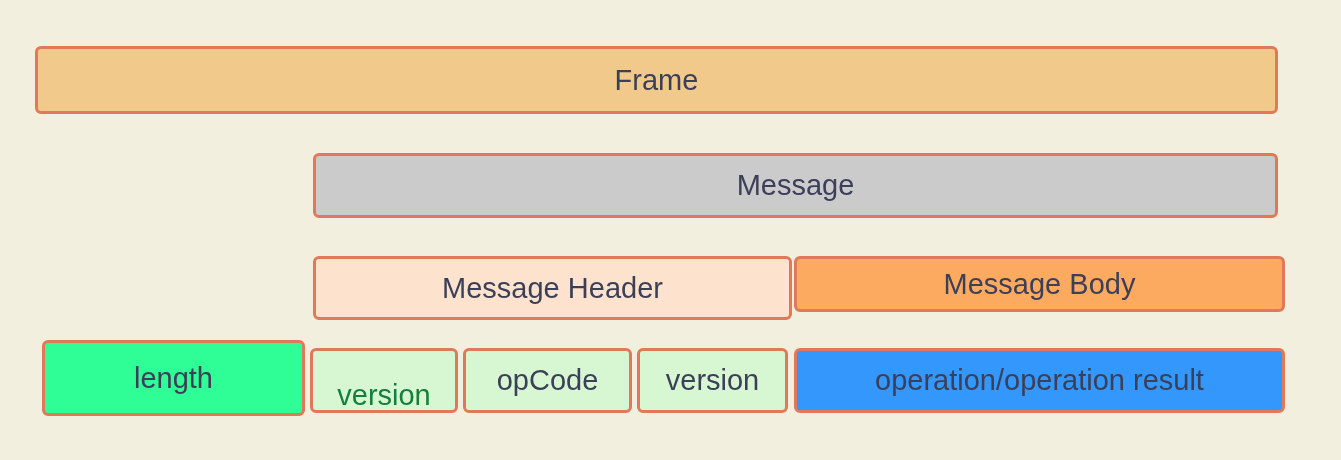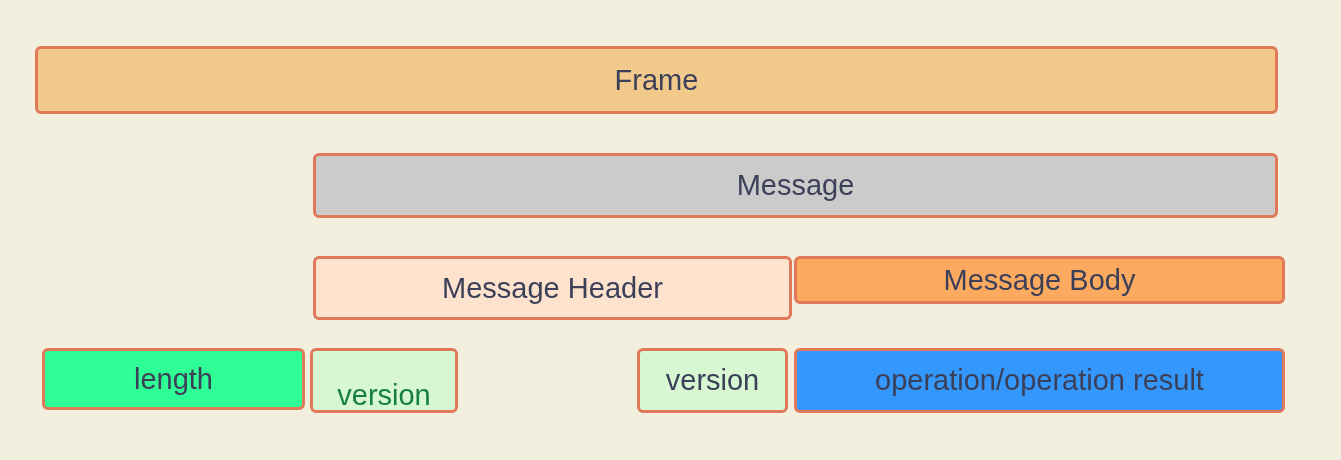--- a/index.html
+++ b/index.html
@@ -23,22 +23,22 @@
   .box-label {
     font-size: 29px;
     line-height: 1;
     color: #3c3f58;
     white-space: nowrap;
   }
   
   #frame-box     { left: 35px;  top: 46px;  width: 1243px; height: 68px; }
   #message-box   { left: 313px; top: 153px; width: 965px;  height: 65px; }
   #msg-header-box{ left: 313px; top: 256px; width: 479px;  height: 64px; }
-  #msg-body-box  { left: 794px; top: 256px; width: 491px;  height: 48px; }
-  #length-box    { left: 42px;  top: 348px; width: 263px;  height: 62px; align-items: center; }
+  #msg-body-box  { left: 794px; top: 256px; width: 491px;  height: 56px; }
+  #length-box    { left: 42px;  top: 340px; width: 263px;  height: 76px; align-items: center; }
   #version-box   { left: 310px; top: 348px; width: 148px;  height: 65px; }
   #opcode-box    { left: 463px; top: 348px; width: 169px;  height: 65px; }
   #streamid-box  { left: 637px; top: 348px; width: 151px;  height: 65px; }
   #operation-box { left: 794px; top: 348px; width: 491px;  height: 65px; }
 </style>
 </head>
 <body>
 
 <div class="canvas" data-bind-bg="diagram.colors.background" style="background: rgb(242, 239, 223);">
 
@@ -59,20 +59,23 @@
   </div>
 
   <div id="length-box" class="box" data-bind-bg="diagram.boxes.length.fill" style="background: rgb(46, 254, 149); border-color: rgb(224, 121, 90);">
     <span class="box-label" data-bind="diagram.boxes.length.label" style="color: rgb(60, 63, 88);">length</span>
   </div>
 
   <div id="version-box" class="box" data-bind-bg="diagram.boxes.version.fill" style="background: rgb(215, 247, 210); border-color: rgb(224, 121, 90);">
     <span class="box-label" data-bind="diagram.boxes.version.label" style="color: #15803d; margin-top: 29px;">version</span>
   </div>
 
+  <div id="opcode-box" class="box" data-bind-bg="diagram.boxes.opcode.fill" style="background: rgb(215, 247, 210); border-color: rgb(224, 121, 90);">
+    <span class="box-label" data-bind="diagram.boxes.opcode.label" style="color: rgb(60, 63, 88);">opCode</span>
+  </div>
 
   <div id="streamid-box" class="box" data-bind-bg="diagram.boxes.streamid.fill" style="background: rgb(215, 247, 210); border-color: rgb(224, 121, 90);">
     <span class="box-label" data-bind="diagram.boxes.streamid.label" style="color: rgb(60, 63, 88);">version</span>
   </div>
 
   <div id="operation-box" class="box" data-bind-bg="diagram.boxes.operation.fill" style="background: rgb(51, 151, 252); border-color: rgb(224, 121, 90);">
     <span class="box-label" data-bind="diagram.boxes.operation.label" style="color: rgb(60, 63, 88);">operation/operation result</span>
   </div>
 
 </div>

